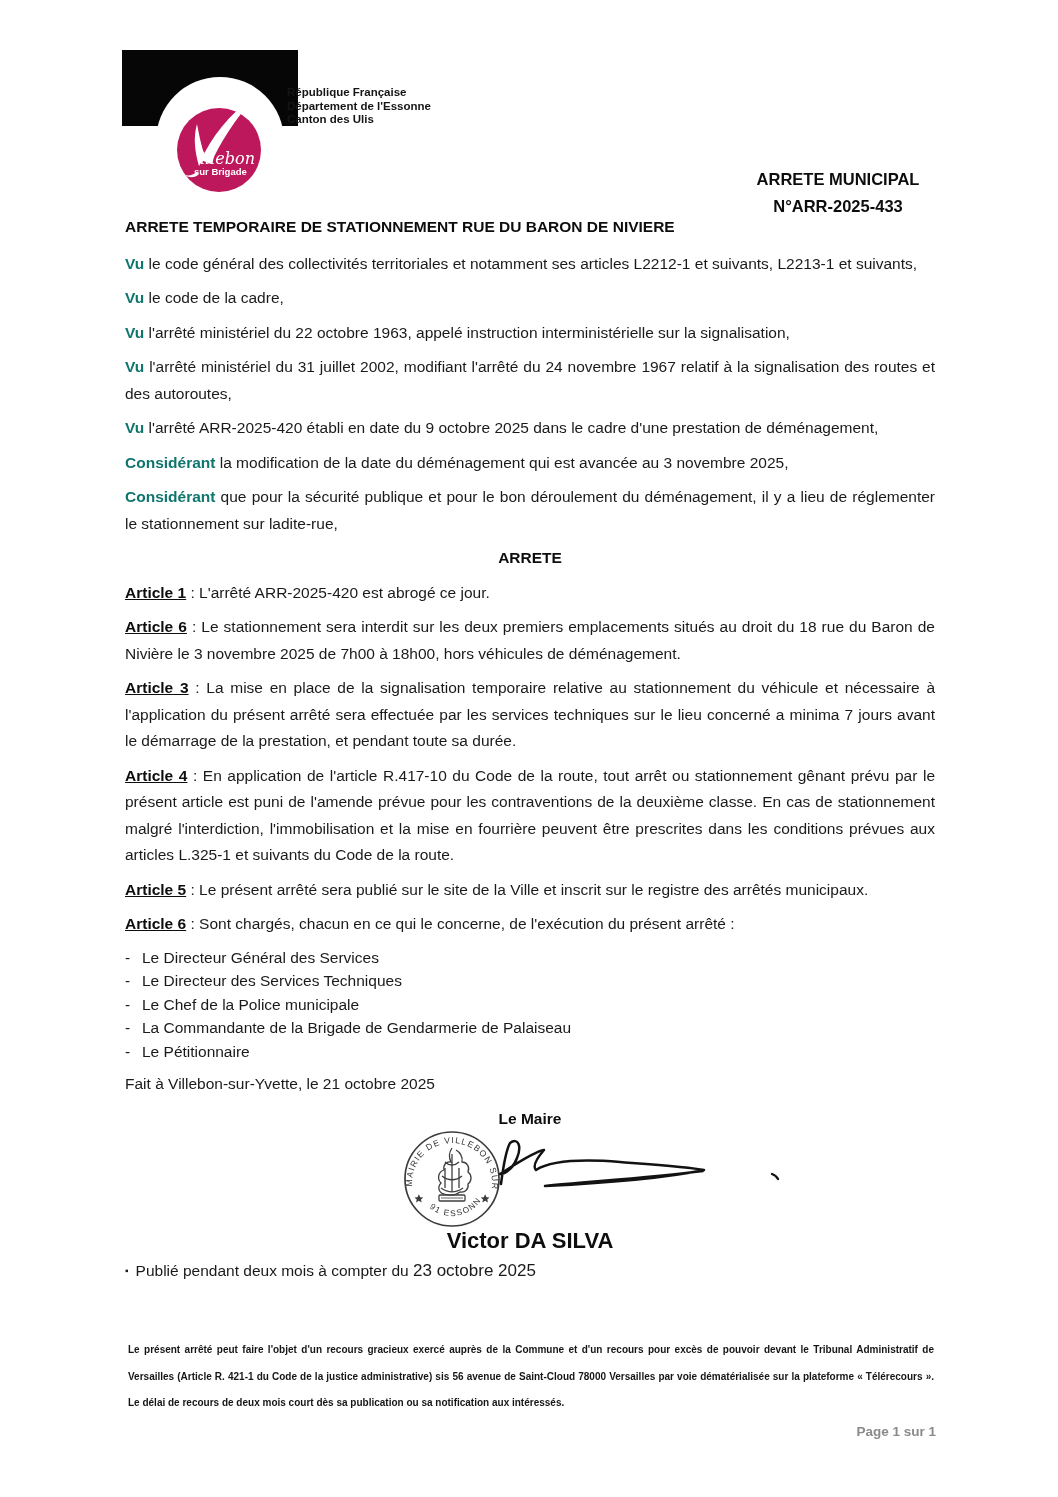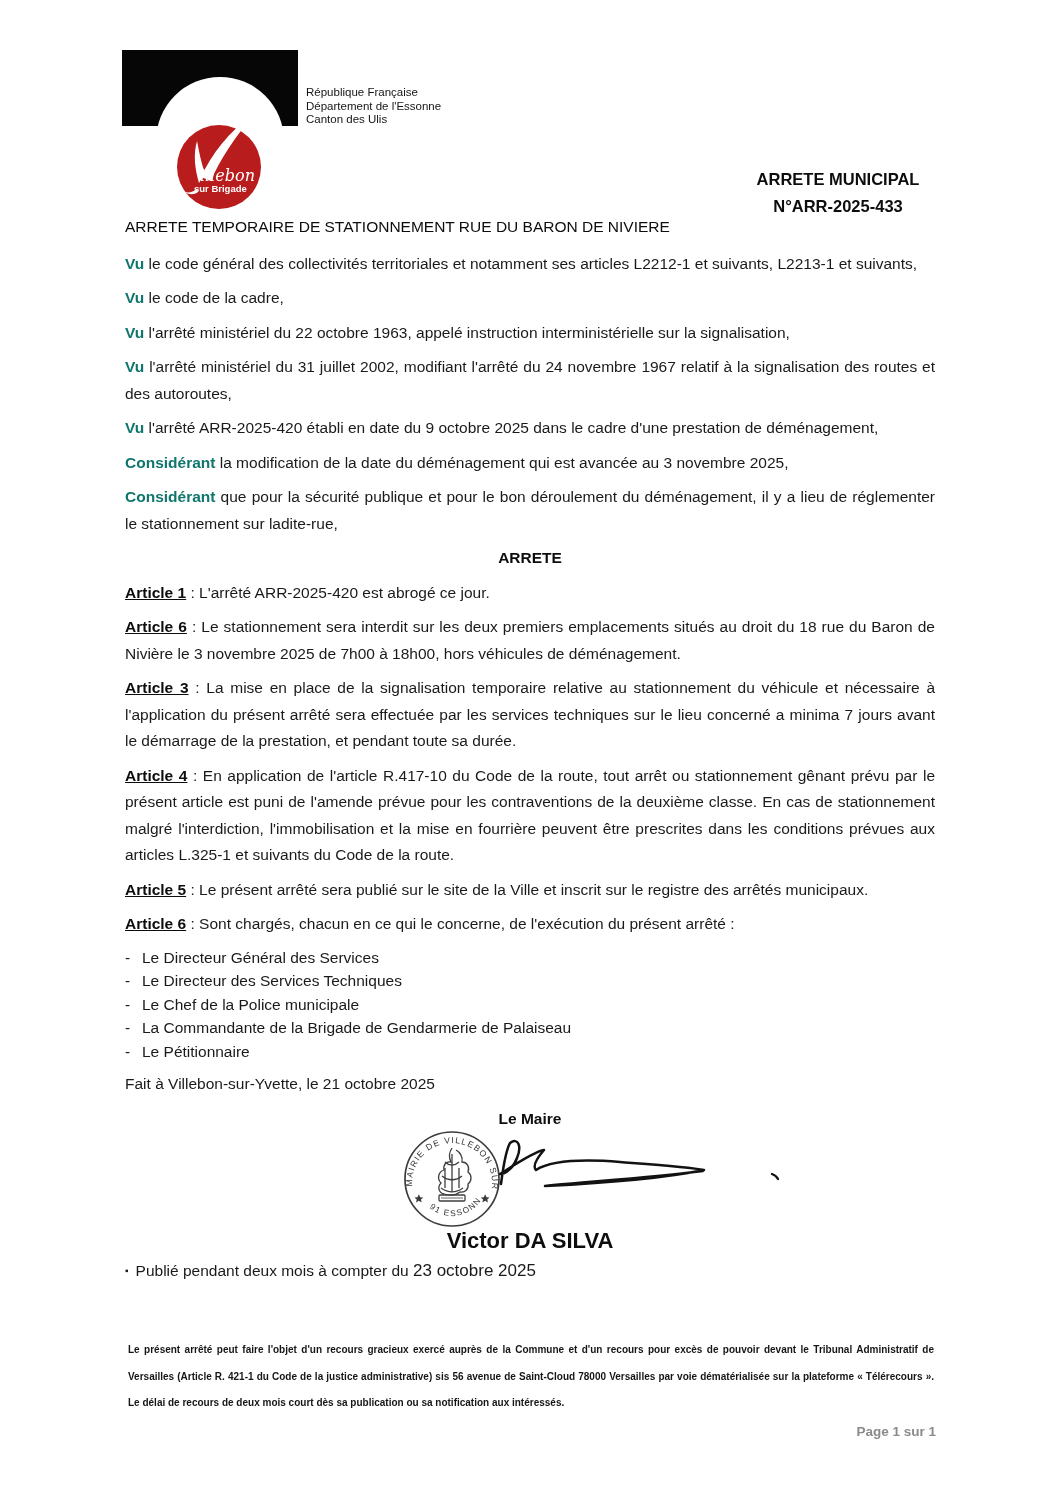--- a/index.html
+++ b/index.html
@@ -9,32 +9,32 @@
     background:#ffffff;
     font-family:"Liberation Sans",sans-serif;
     color:#1a1a1a;
     overflow:hidden;
   }
 
   
   .logo{position:absolute;left:122px;top:50px;width:176px;height:140px;}
   .logo-rect{position:absolute;left:0;top:0;width:176px;height:76px;background:#060606;}
   .logo-arch{position:absolute;left:34px;top:27px;width:128px;height:128px;border-radius:50%;background:#ffffff;}
-  .logo-disc{position:absolute;left:55px;top:75px;width:84px;height:84px;border-radius:50%;background:#b91c1c;color:#fff;}
+  .logo-disc{position:absolute;left:55px;top:58px;width:84px;height:84px;border-radius:50%;background:#be185d;color:#fff;}
   .logo-disc svg{position:absolute;left:0;top:-14px;width:84px;height:98px;overflow:visible;}
   .logo-name{position:absolute;left:23px;top:41px;font-family:"DejaVu Serif",serif;font-style:italic;font-size:16px;color:#fff;white-space:nowrap;}
   .logo-sub{position:absolute;left:17px;top:58px;font-size:9.5px;font-weight:bold;color:#fff;white-space:nowrap;}
-  .region{position:absolute;left:306px;top:86px;font-size:11.5px;font-weight:normal;line-height:13.5px;color:#151515;}
+  .region{position:absolute;left:287px;top:86px;font-size:11.5px;font-weight:bold;line-height:13.5px;color:#151515;}
 
   .doc-head{position:absolute;left:698px;top:166px;width:280px;text-align:center;font-weight:bold;font-size:16.5px;line-height:27px;color:#0d0d0d;}
 
   
   .content{position:absolute;left:125px;top:214px;width:810px;font-size:15.5px;line-height:26.5px;}
   .content p{margin:0 0 8px 0;text-align:justify;}
-  .head-title{font-weight:normal;text-align:left !important;font-size:15.5px;color:#0d0d0d;margin-bottom:10px !important;}
+  .head-title{font-weight:bold;text-align:left !important;font-size:15.5px;color:#0d0d0d;margin-bottom:10px !important;}
   .lead{font-weight:bold;color:#0f766e;}
   .arrete-center{text-align:center !important;font-weight:bold;color:#0d0d0d;}
   .art-label{font-weight:bold;text-decoration:underline;color:#0d0d0d;}
   .exec-list{margin:2px 0 8px 0;}
   .exec-item{line-height:23.5px;text-align:left;}
   .exec-item .dash{display:inline-block;width:17px;}
 
   .fait{margin-top:2px !important;text-align:left !important;}
   .maire{ text-align:center !important;font-weight:bold;color:#0d0d0d;margin-bottom:0 !important;}
 

